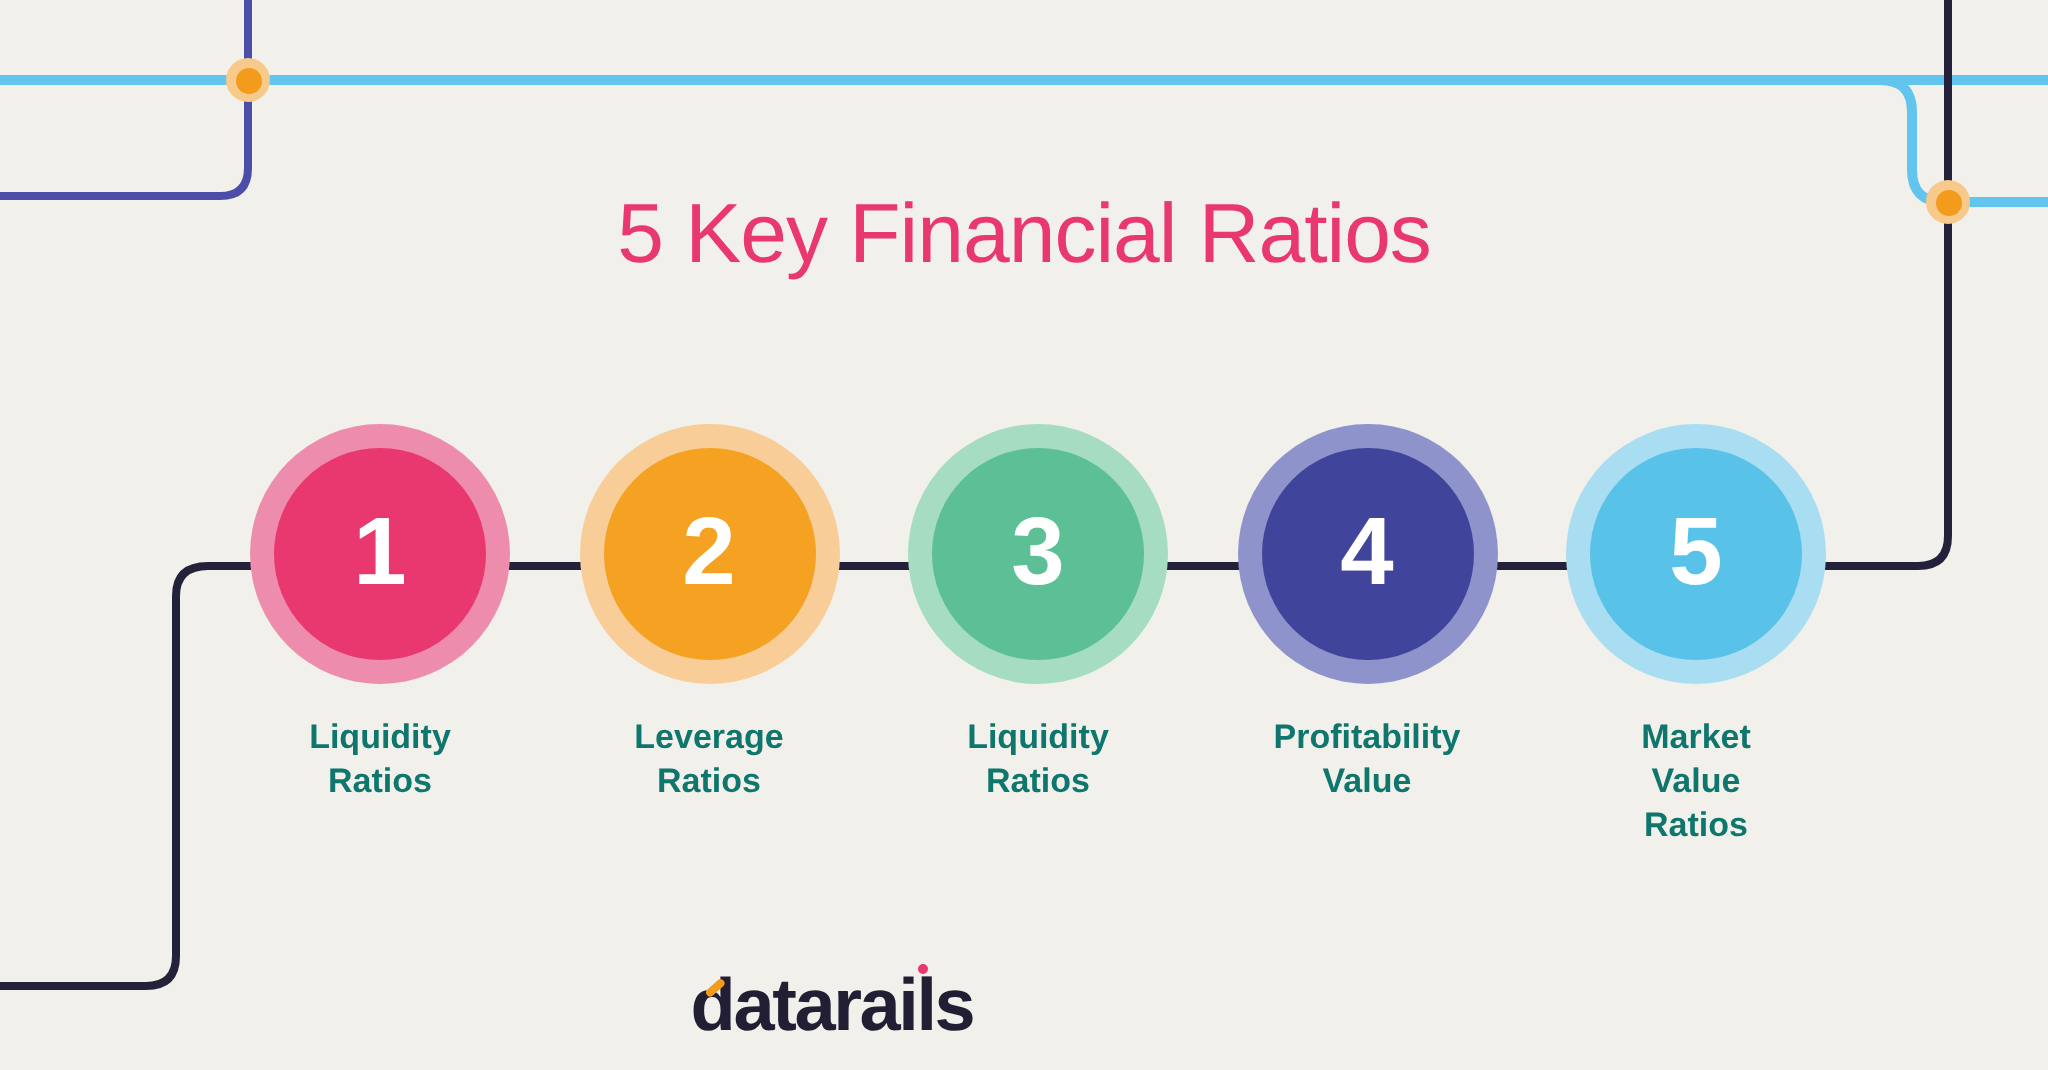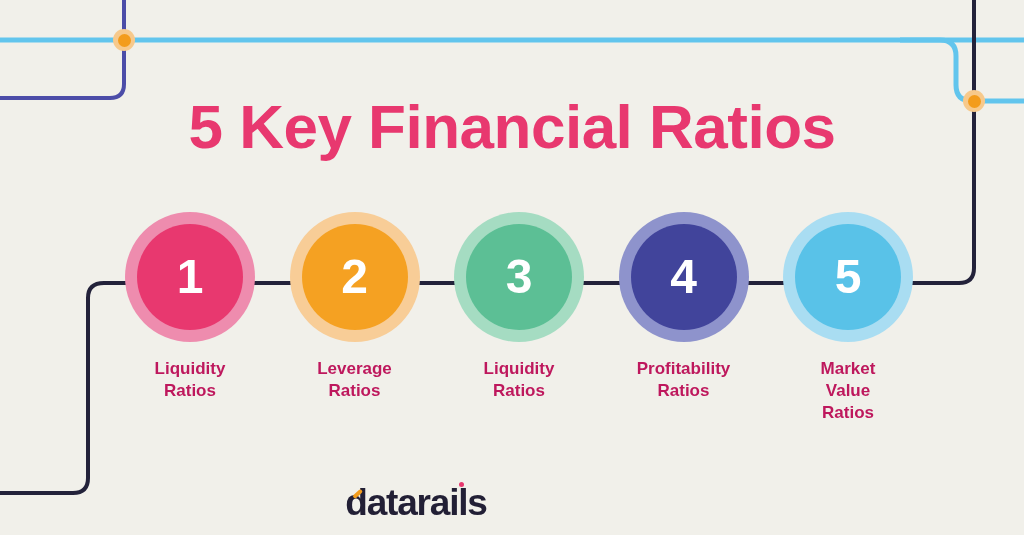--- a/index.html
+++ b/index.html
@@ -52,22 +52,22 @@
   #dot-top-left { left: 113px; top: 29px; }
   #dot-top-right { left: 963px; top: 90px; }
 
   
   .title {
     position: absolute;
     left: 0;
     top: 96px;
     width: 1024px;
     text-align: center;
-    font-size: 62px;
-    font-weight: bold;
+    font-size: 42px;
+    font-weight: normal;
     letter-spacing: -0.5px;
     color: #E8386F;
     line-height: 1;
     white-space: nowrap;
   }
 
   
   .steps {
     position: absolute;
     left: 114px;
@@ -102,21 +102,21 @@
     color: #ffffff;
     font-size: 48px;
     font-weight: bold;
     line-height: 1;
   }
   .step-label {
     margin-top: 16px;
     text-align: center;
     font-size: 17px;
     font-weight: bold;
-    color: #be185d;
+    color: #0f766e;
     line-height: 1.3;
     white-space: pre-line;
   }
 
   
   .logo {
     position: absolute;
     left: 0;
     top: 484px;
     width: 832px;
@@ -212,21 +212,21 @@
 Ratios</div>
     </div>
 
     <div class="step">
       <div class="circle-outer" style="background:#8E93CC;">
         <div class="circle-inner" style="background:#41449B;">
           <span>4</span>
         </div>
       </div>
       <div class="step-label">Profitability
-Ratios</div>
+Value</div>
     </div>
 
     <div class="step">
       <div class="circle-outer" style="background:#A9DDF2;">
         <div class="circle-inner" style="background:#59C2E8;">
           <span>5</span>
         </div>
       </div>
       <div class="step-label">Market
 Value

